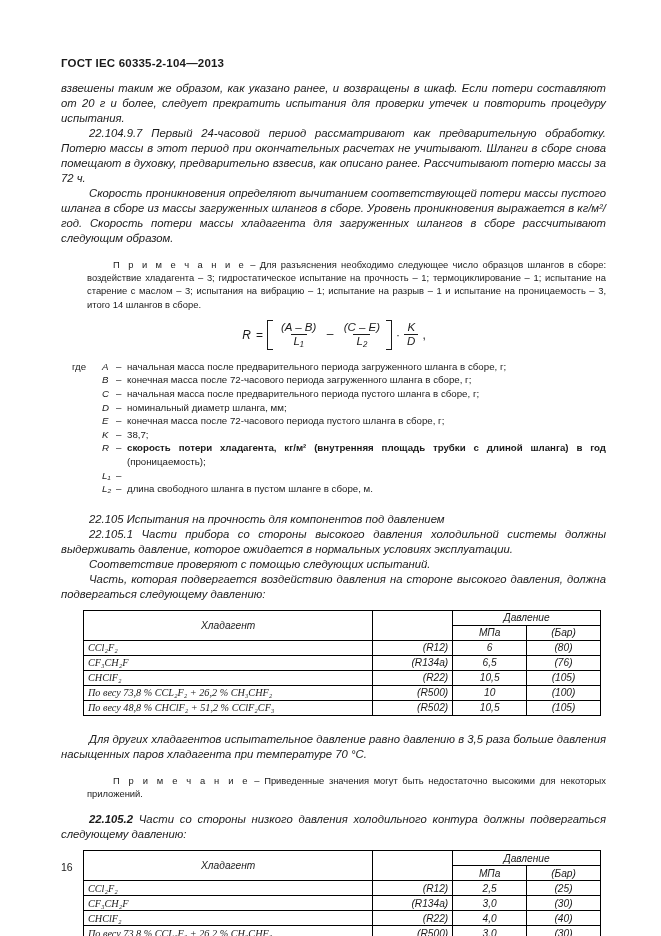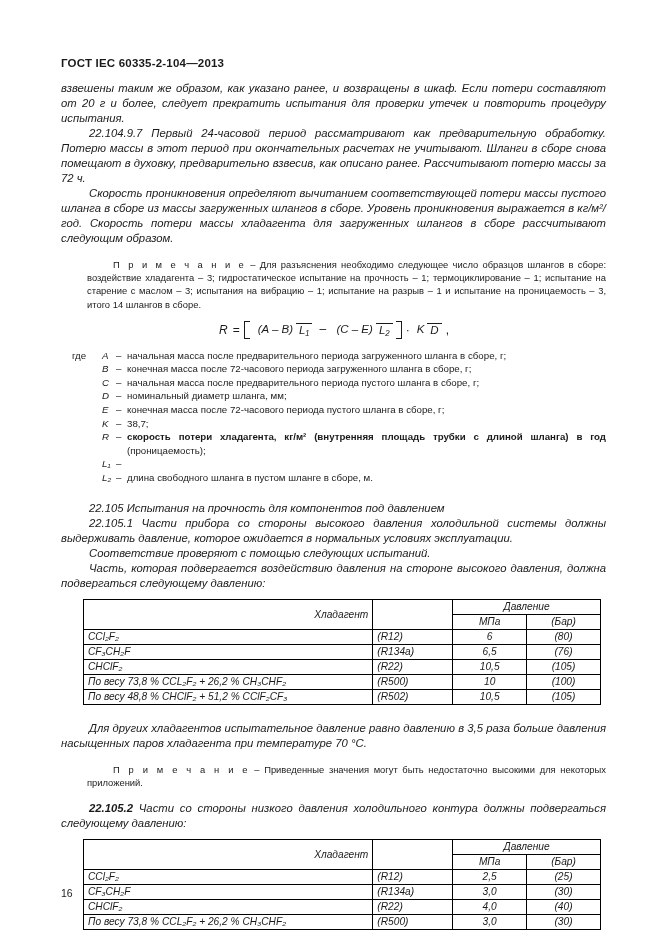--- a/index.html
+++ b/index.html
@@ -101,21 +101,21 @@
   .bracket::before {
     left: 0;
     border-left: 1px solid #1a1a1a;
   }
   .bracket::after {
     right: 0;
     border-right: 1px solid #1a1a1a;
   }
   .frac {
     display: inline-flex;
-    flex-direction: row;
+    flex-direction: column;
     align-items: center;
     vertical-align: middle;
     margin: 0 2px;
   }
   .frac .num {
     padding: 0 3px 1px 3px;
     font-size: 11.5px;
     white-space: nowrap;
   }
   .frac .den {
@@ -174,45 +174,45 @@
   }
   table.ptable td, table.ptable th {
     border: 1px solid #000;
     padding: 1px 4px;
     font-weight: normal;
     font-style: italic;
     height: 15px;
     box-sizing: border-box;
   }
   table.ptable th.hdr-ref {
-    text-align: right;
+    text-align: center;
     vertical-align: middle;
   }
   table.ptable th.hdr-press {
     text-align: center;
     vertical-align: middle;
   }
   table.ptable th.hdr-unit {
     text-align: center;
   }
-  table.ptable td.c-name { text-align: left; }
-  table.ptable td.c-code { text-align: left; }
+  table.ptable td.c-name { text-align: left; font-family: Liberation Serif, serif; }
+  table.ptable td.c-code { text-align: right; }
   table.ptable td.c-val { text-align: center; }
   table.ptable td.c-bar { text-align: center; }
   .col-name { width: 290px; }
   .col-code { width: 80px; }
   .col-val  { width: 74px; }
   .col-bar  { width: 74px; }
   .blank-cell { border-left: 1px solid #000; }
 
   
   .page-num {
     position: absolute;
     left: 61px;
-    top: 887px;
+    top: 861px;
     font-size: 10.5px;
     font-style: normal;
   }
   .bold-ital { font-weight: bold; font-style: italic; }
 </style>
 </head>
 <body>
 
 <div class="page">
   <div class="content">

